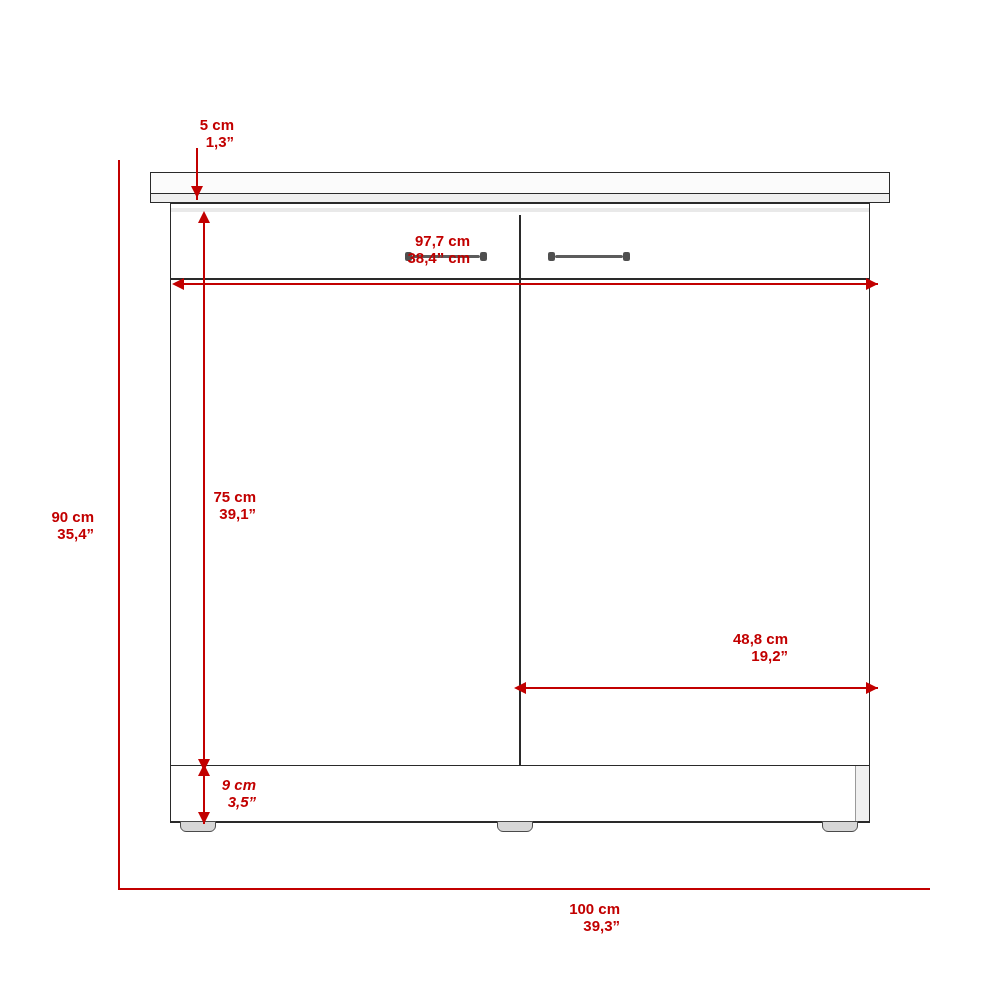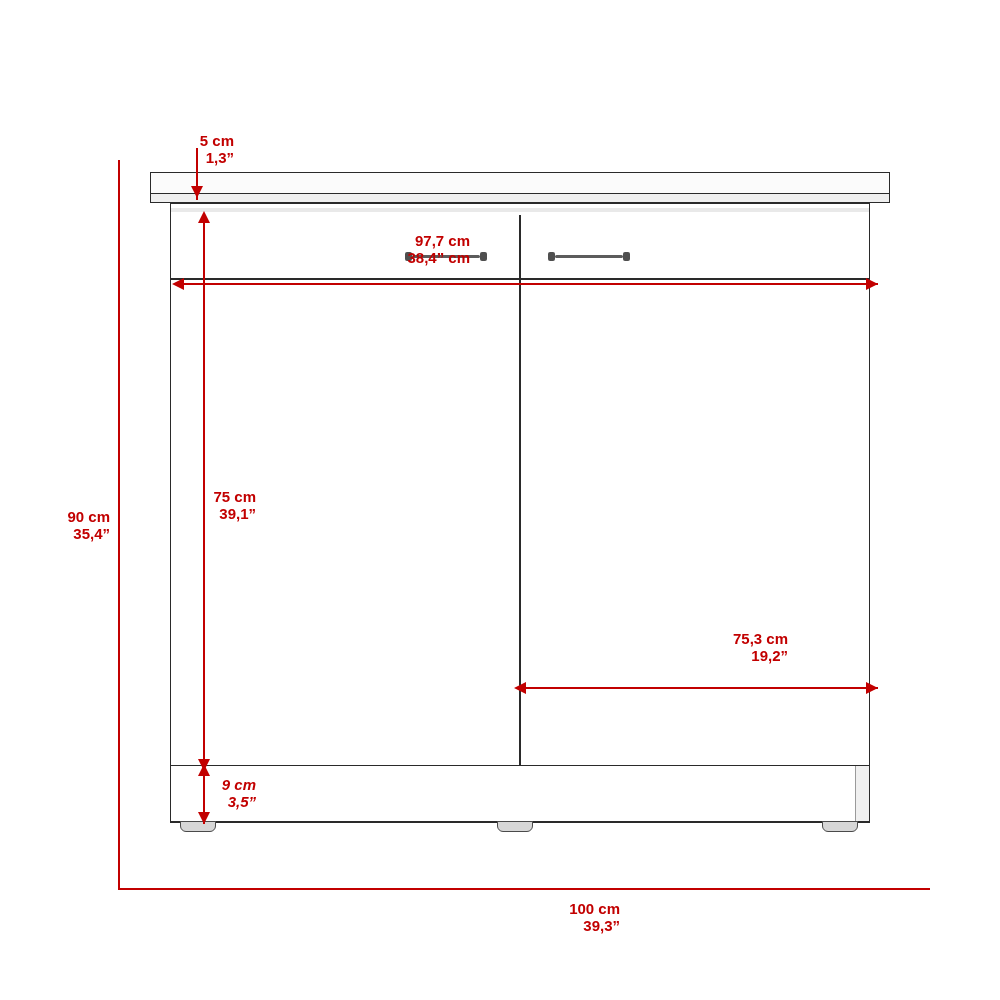--- a/index.html
+++ b/index.html
@@ -196,37 +196,37 @@
     <div class="line-h" style="left:170px; top:821px; width:700px;"></div>
 
     <div class="foot" style="left:180px; top:821px;"></div>
     <div class="foot" style="left:497px; top:821px;"></div>
     <div class="foot" style="left:822px; top:821px;"></div>
   </div>
 
   <div>
     <div class="dim-line-v" style="left:118px; top:160px; height:730px;"></div>
     <div class="dim-line-h" style="left:118px; top:888px; width:812px;"></div>
-    <div class="dim-label right" style="left:24px; top:508px; width:86px;">
+    <div class="dim-label right" style="left:8px; top:508px; width:86px;">
       <span>90 cm</span>
       <span class="l2">35,4”</span>
     </div>
   </div>
 
   <div>
     <div class="dim-label center" style="left:430px; top:900px; width:190px;">
       <span>100 cm</span>
       <span class="l2">39,3”</span>
     </div>
   </div>
 
   <div>
     <div class="dim-line-v" style="left:196px; top:148px; height:52px;"></div>
     <div class="arrow arrow-down" style="left:191px; top:186px;"></div>
-    <div class="dim-label right" style="left:110px; top:132px; width:124px;">
+    <div class="dim-label right" style="left:110px; top:116px; width:124px;">
       <span>5 cm</span>
       <span class="l2">1,3”</span>
     </div>
   </div>
 
   <div>
     <div class="dim-line-v" style="left:203px; top:213px; height:558px;"></div>
     <div class="arrow arrow-up" style="left:198px; top:211px;"></div>
     <div class="arrow arrow-down" style="left:198px; top:759px;"></div>
     <div class="dim-label right" style="left:130px; top:488px; width:126px;text-align:right;">
@@ -253,18 +253,18 @@
       <span>97,7 cm</span>
       <span class="l2">38,4” cm</span>
     </div>
   </div>
 
   <div>
     <div class="dim-line-h" style="left:523px; top:687px; width:355px;"></div>
     <div class="arrow arrow-left" style="left:514px; top:682px;"></div>
     <div class="arrow arrow-right" style="left:866px; top:682px;"></div>
     <div class="dim-label center" style="left:588px; top:630px; width:200px;">
-      <span>75,3 cm</span>
+      <span>48,8 cm</span>
       <span class="l2">19,2”</span>
     </div>
   </div>
 
 </div>
 
 </body></html>

